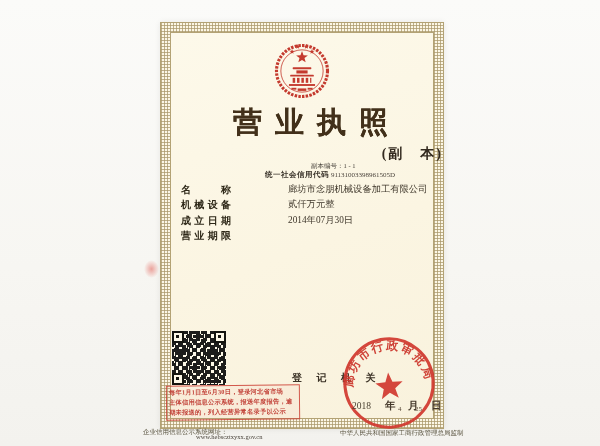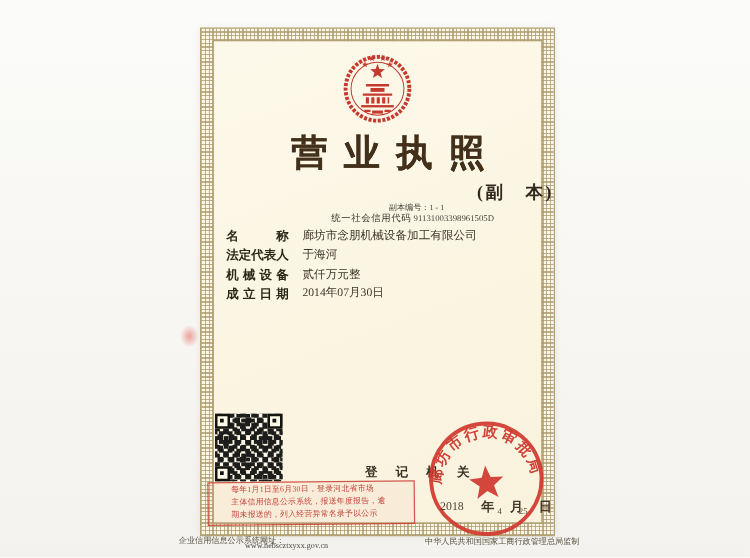--- a/index.html
+++ b/index.html
@@ -32,49 +32,49 @@
     font-size:29px;font-weight:bold;color:#42301a;
     letter-spacing:13px;padding-left:30px;box-sizing:border-box;
     text-shadow:0 0 .4px #42301a;
   }
   .subtitle{
     position:absolute;left:0;top:122px;width:100%;text-align:right;
     font-size:14px;font-weight:bold;color:#332a1f;letter-spacing:2px;
   }
   .copy-num{position:absolute;left:150px;top:139px;font-size:6.5px;color:#46413a;}
   .credit-line{position:absolute;left:104px;top:147px;font-size:7.5px;color:#3a332a;white-space:nowrap;}
-  .credit-line b{font-weight:normal;letter-spacing:.5px;}
+  .credit-line b{font-weight:bold;letter-spacing:.5px;}
   .credit-code{font-family:Liberation Serif, serif;font-size:7px;letter-spacing:0;color:#4b443c;}
   
   .fields{position:absolute;left:20px;top:161px;width:244px;}
   .frow{display:flex;align-items:flex-start;height:15.4px;}
   .frow.tall{height:auto;}
   .flabel{
     width:50px;flex:0 0 50px;margin-right:11px;
     font-size:10px;font-weight:bold;color:#2e2818;
     text-align:justify;text-align-last:justify;line-height:11px;
   }
-  .fvalue{font-size:9.3px;color:#3e362a;line-height:11px;white-space:nowrap;}
+  .fvalue{font-size:9.3px;color:#3e362a;line-height:11px;white-space:nowrap;margin-left:46px;}
   .fvalue.wrap{white-space:normal;width:180px;font-size:8.6px;line-height:12px;letter-spacing:.2px;}
   
   .qr{
     position:absolute;left:11px;top:308px;width:54px;height:54px;
     background:
       repeating-conic-gradient(#1d1d1b 0% 25%,transparent 0% 50%) 0 0/7px 7px,
       repeating-conic-gradient(#1d1d1b 0% 25%,transparent 0% 50%) 2px 3px/9px 9px,
       #fdf8e7;
   }
   .finder{position:absolute;width:12px;height:12px;border:2.5px solid #14140f;background:#fdf8e7;box-sizing:border-box;}
   .finder::after{content:"";position:absolute;left:2px;top:2px;width:3px;height:3px;background:#14140f;}
   .finder.tl{left:0;top:0;} .finder.tr{right:0;top:0;} .finder.bl{left:0;bottom:0;}
   .notice{
     position:absolute;left:5px;top:362px;width:128px;
     border:1.5px solid rgba(203,62,50,.85);
-    color:#c2433a;font-size:6.3px;line-height:1.62;font-weight:normal;
-    padding:1px 18px;transform:rotate(-.6deg);
+    color:#c2433a;font-size:6.3px;line-height:1.62;font-weight:bold;
+    padding:1px 2px;transform:rotate(-.6deg);
     background:rgba(230,120,110,.05);letter-spacing:.2px;
   }
   .registry{
     position:absolute;left:131px;top:348px;
     font-size:10px;font-weight:bold;color:#3a3125;letter-spacing:6px;white-space:nowrap;
   }
   .seal{position:absolute;left:180px;top:312px;width:96px;height:96px;transform:rotate(-5deg);opacity:.93;}
   .date-part{position:absolute;color:#45392b;white-space:nowrap;}
   .d-year {left:191px;top:378px;font-size:9.5px;color:#4c4334;}
   .d-ychar{left:224px;top:376px;font-size:10.5px;font-weight:bold;}
@@ -136,30 +136,30 @@
       <b>统一社会信用代码</b>
       <span class="credit-code">91131003398961505D</span>
     </div>
 
     <div class="fields">
       <div class="frow">
         <span class="flabel">名称</span>
         <span class="fvalue">廊坊市念朋机械设备加工有限公司</span>
       </div>
       <div class="frow">
-        <span class="flabel">法定代表人</span>
-        <span class="fvalue">于海河</span>
-      </div>
-      <div class="frow">
         <span class="flabel">机械设备</span>
         <span class="fvalue">贰仟万元整</span>
       </div>
       <div class="frow">
         <span class="flabel">成立日期</span>
         <span class="fvalue">2014年07月30日</span>
+      </div>
+      <div class="frow">
+        <span class="flabel">营业期限</span>
+        <span class="fvalue"></span>
       </div>
     </div>
 
     <div class="qr">
       <span class="finder tl"></span>
       <span class="finder tr"></span>
       <span class="finder bl"></span>
     </div>
 
     <div class="notice">

